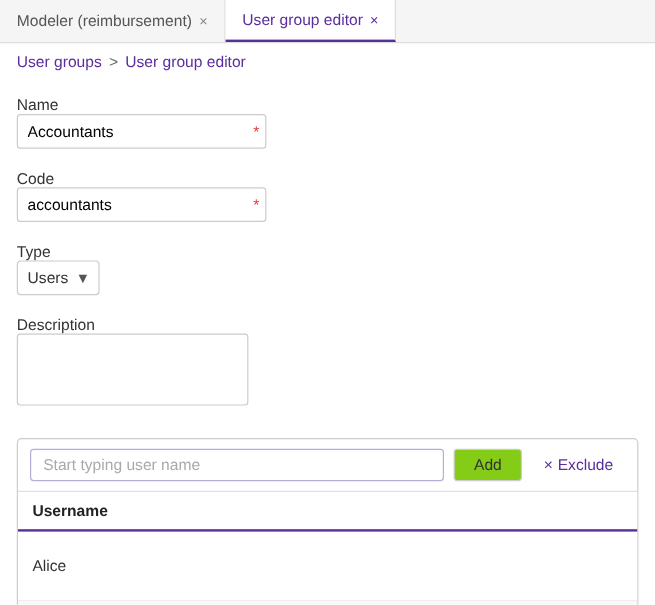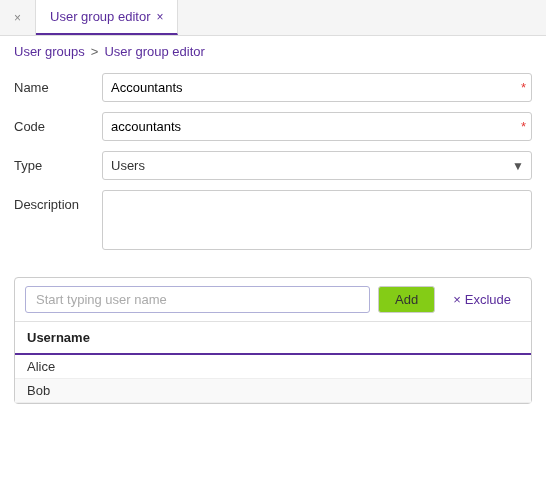--- a/index.html
+++ b/index.html
@@ -65,20 +65,21 @@
     }
 
     
     .form-area {
       padding: 6px 14px 10px 14px;
     }
     .form-row {
       display: flex;
       align-items: flex-start;
       margin-bottom: 10px;
+      flex-direction: column;
     }
     .form-label {
       width: 88px;
       min-width: 88px;
       padding-top: 7px;
       font-size: 13px;
       color: #333;
     }
     .form-control-wrap {
       flex: 1;
@@ -198,37 +199,38 @@
     .users-table th {
       text-align: left;
       padding: 8px 12px;
       font-size: 13px;
       font-weight: bold;
       color: #222;
       border-bottom: 2px solid #5a2d9c;
       background: #fff;
     }
     .users-table td {
-      padding: 4px 12px;
+      padding: 21px 12px;
       font-size: 13px;
       color: #333;
       border-bottom: 1px solid #eee;
     }
     .users-table tr:nth-child(even) td {
       background: #f9f9f9;
     }
     .users-table tr:nth-child(odd) td {
       background: #fff;
     }
   </style>
 </head>
 <body>
 
 <div class="tab-bar">
   <div class="tab">
+    <span>Modeler (reimbursement)</span>
     <span class="tab-close">×</span>
   </div>
   <div class="tab active">
     <span>User group editor</span>
     <span class="tab-close">×</span>
   </div>
 </div>
 
 <div class="breadcrumb">
   <span>User groups</span>

